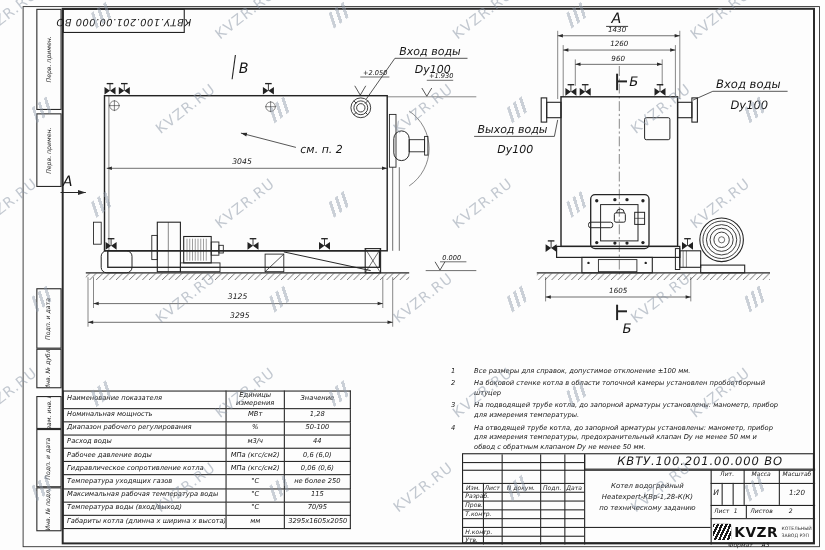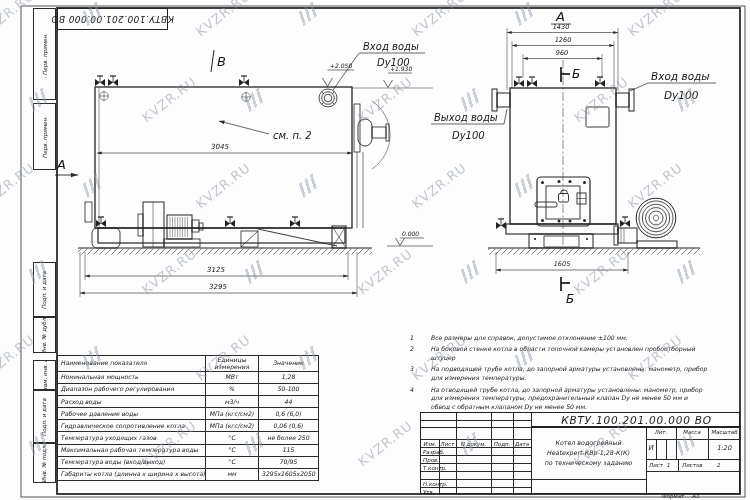--- a/index.html
+++ b/index.html
@@ -469,20 +469,28 @@
     <div class="lbl lblc" style="left:255px;top:16px;width:32px">Масса</div>
     <div class="lbl lblc" style="left:287px;top:16px;width:33px">Масштаб</div>
     <div class="lbl lblc" style="left:225px;top:31px;width:10px;font-size:7px">И</div>
     <div class="lbl lblc" style="left:287px;top:31px;width:33px;font-size:6.5px">1:20</div>
 
     <div class="lbl" style="left:228px;top:48.5px">Лист</div>
     <div class="lbl" style="left:246px;top:48.5px">1</div>
     <div class="lbl" style="left:261px;top:48.5px">Листов</div>
     <div class="lbl" style="left:296px;top:48.5px">2</div>
 
+    <div class="logo">
+      <div class="logo-glyph"></div>
+      <div class="logo-text">KVZR</div>
+      <div class="logo-sub">
+        <div>КОТЕЛЬНЫЙ</div>
+        <div>ЗАВОД РЭП</div>
+      </div>
+    </div>
   </div>
 
   <div class="format">
     <span>Формат</span><span>А3</span>
   </div>
 
   <div class="wm">
       <span class="wm-text" style="left: -25px; top: 6px;">KVZR.RU</span>
       <div class="wm-logo" style="left: 83px; top: 6px;"></div>
       <span class="wm-text" style="left: 191px; top: 6px;">KVZR.RU</span>

